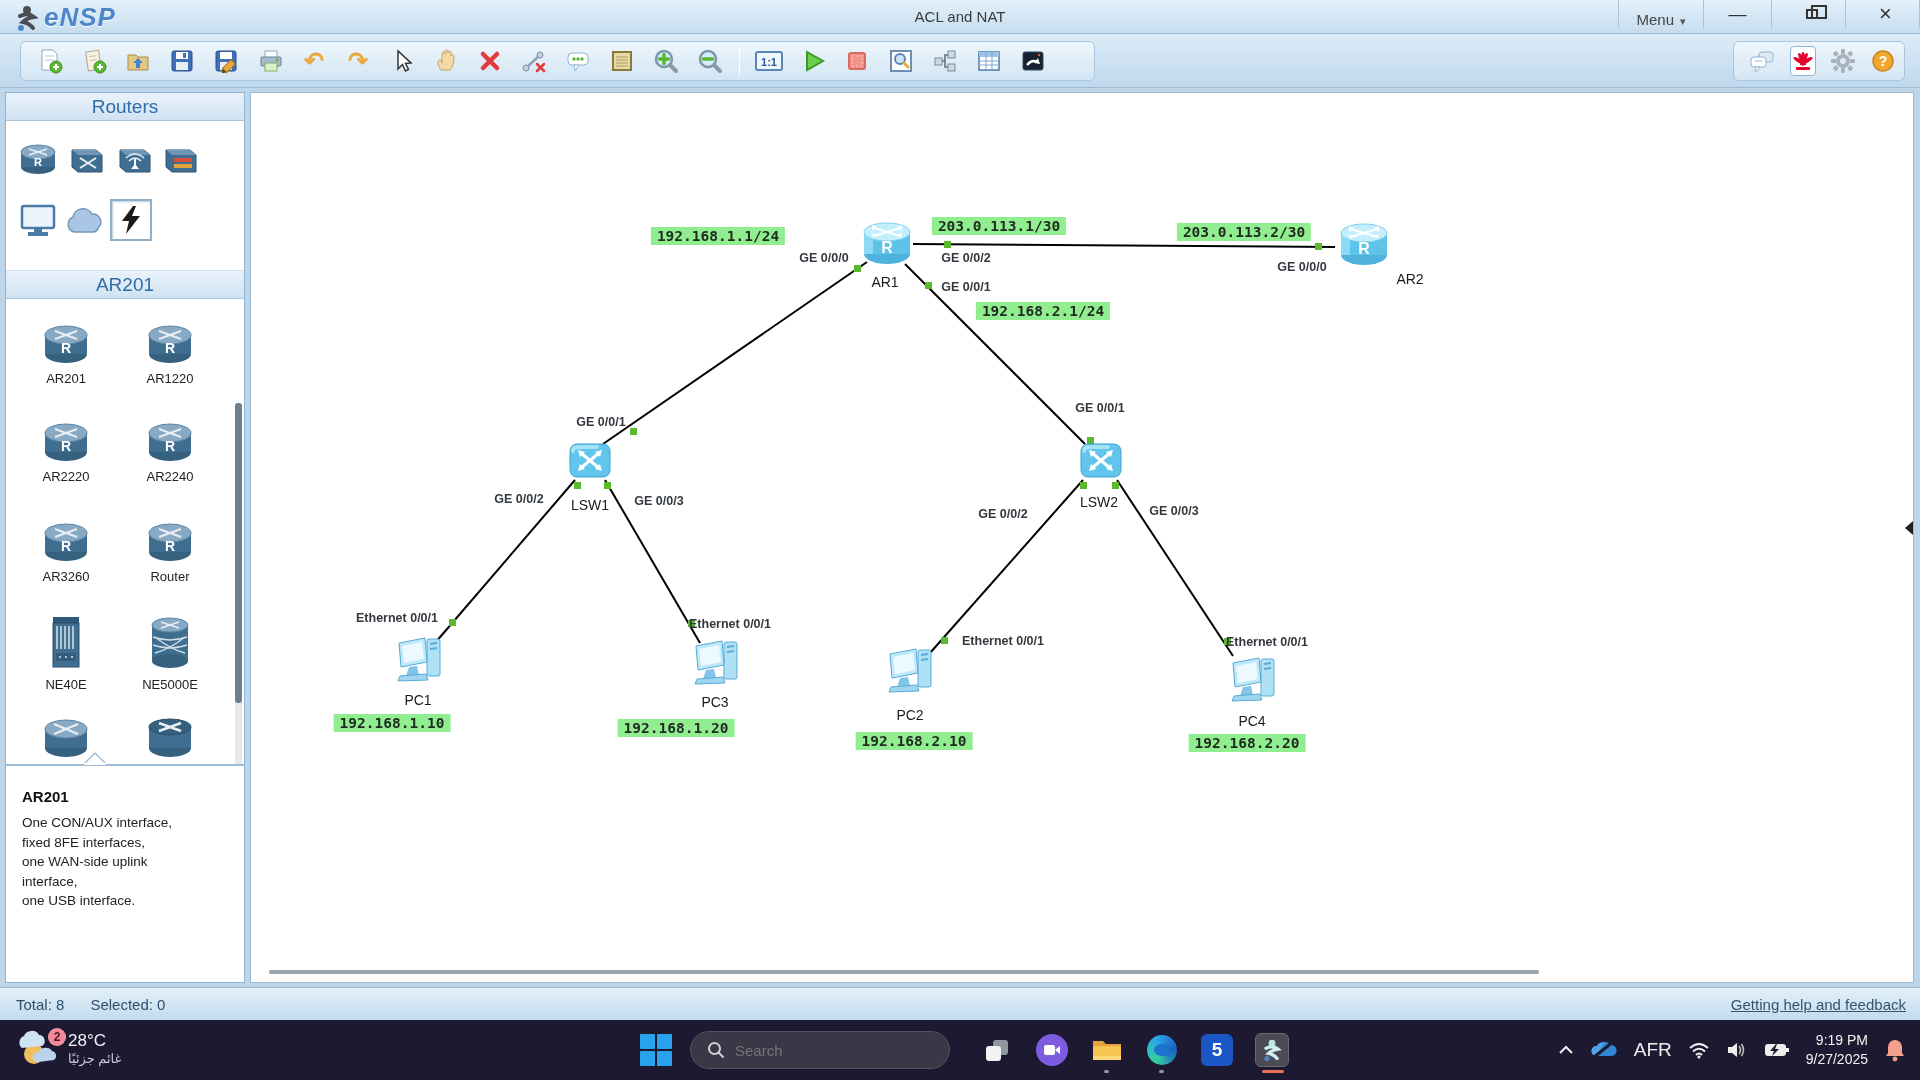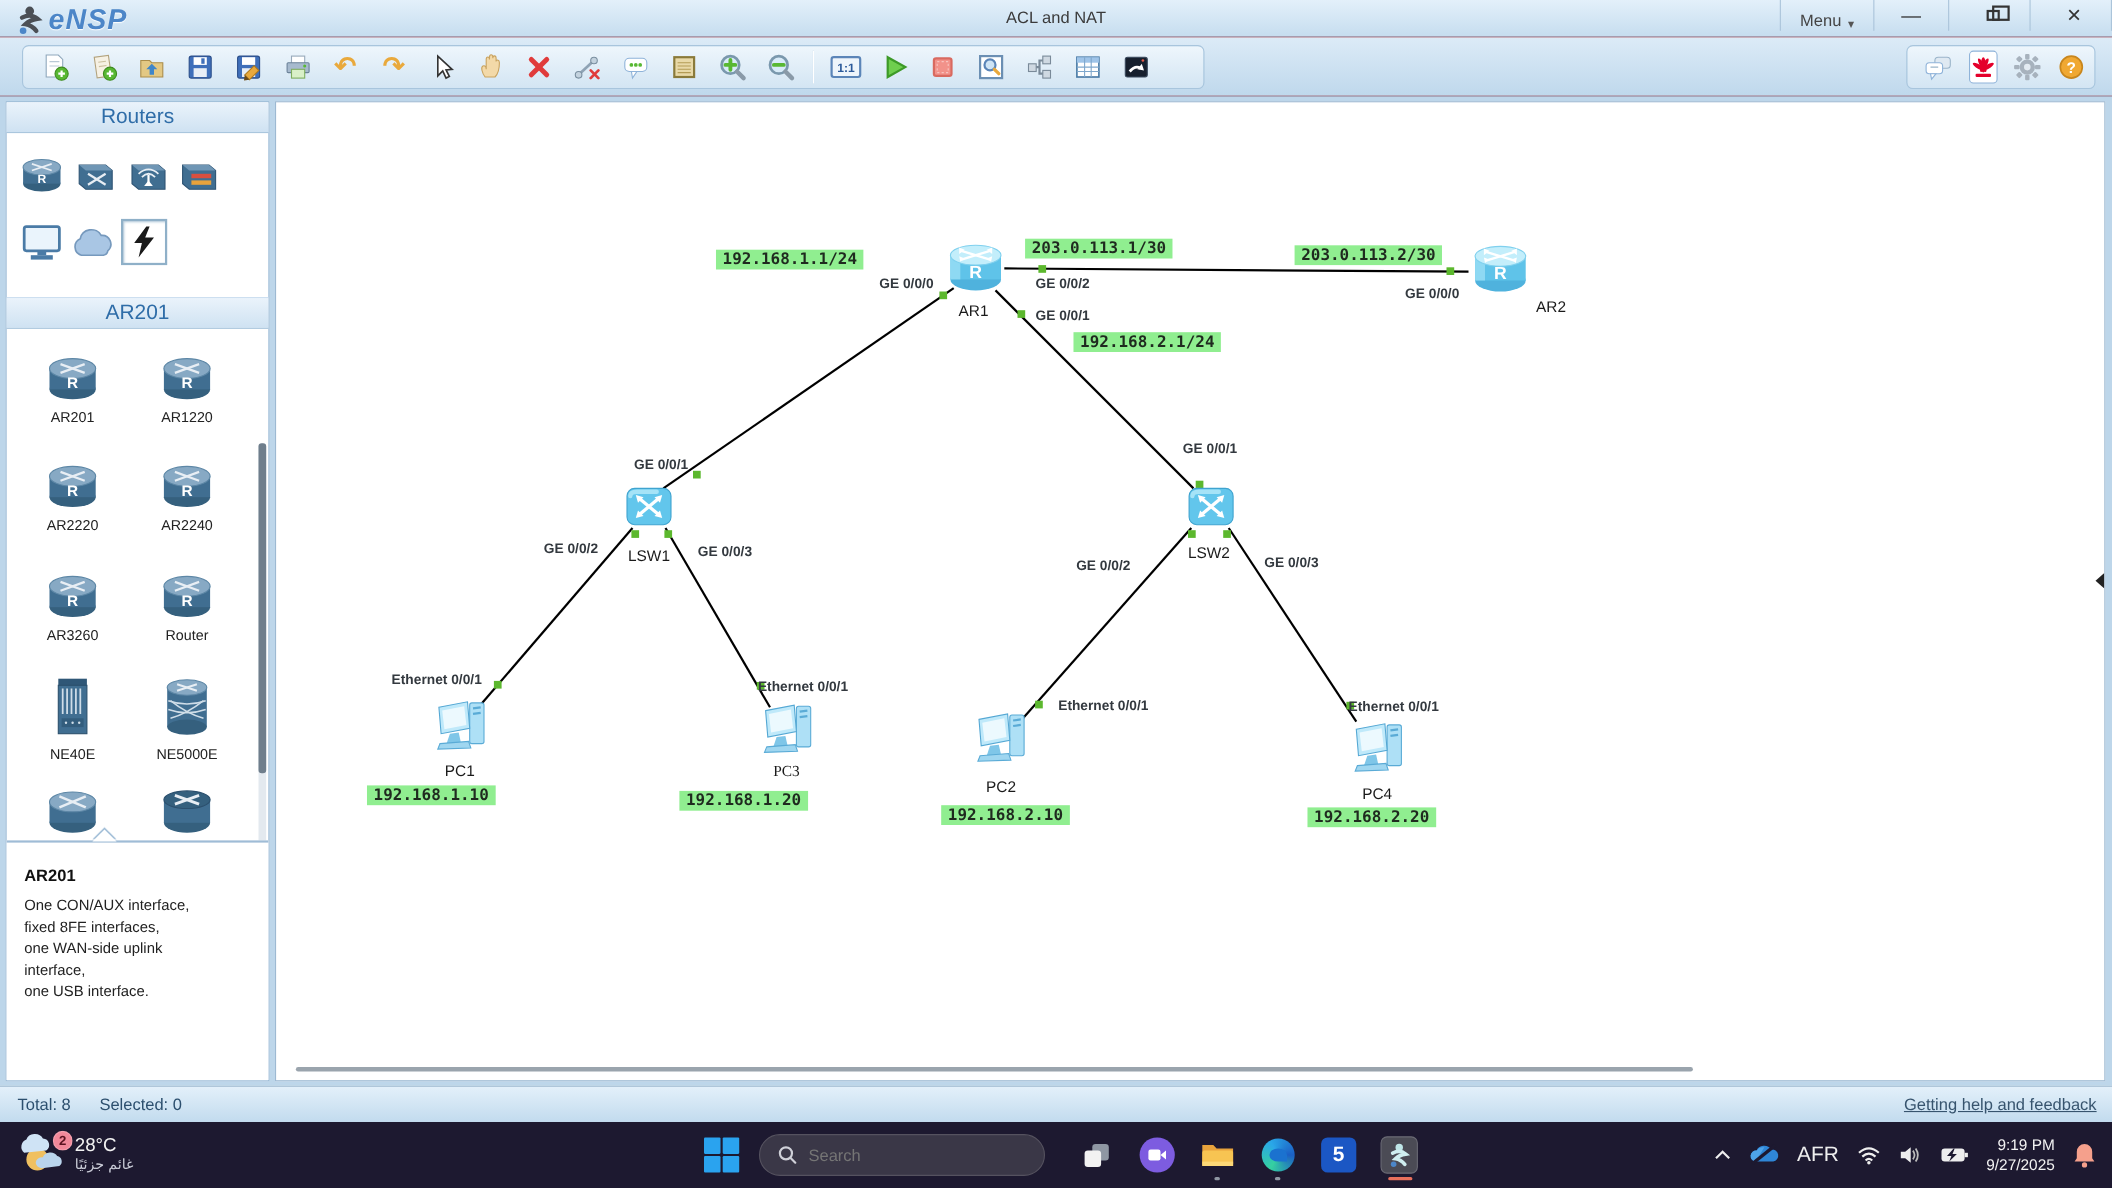--- a/index.html
+++ b/index.html
@@ -1,18 +1,18 @@
 <!DOCTYPE html>
 <html><head>
 <meta charset="utf-8">
 <style>
   * { margin:0; padding:0; box-sizing:border-box; }
   html,body { width:1920px; height:1080px; overflow:hidden;
     font-family:"Liberation Sans", sans-serif; }
-  #screen { position:relative; width:1920px; height:848px; background:#b91c1c; }
+  #screen { position:relative; width:1920px; height:848px; background:#0369a1; }
 
   
   #titlebar { position:absolute; left:0; top:0; width:1920px; height:34px;
     background:linear-gradient(#e3f0fa,#c6ddef); border-bottom:1px solid #9db9d2; }
   #logo { position:absolute; left:14px; top:2px; display:flex; align-items:center; gap:4px; }
   #logo .brand { font-size:26px; font-weight:bold; font-style:italic;
     color:#4c86c8; letter-spacing:1px; text-shadow:0 1px 1px #fff; }
   #win-title { position:absolute; left:0; right:0; top:8px; text-align:center;
     font-size:15px; color:#3a3a3a; }
   #menu-btn { position:absolute; right:216px; top:0; width:86px; height:28px;
@@ -769,21 +769,21 @@
             <polygon points="18,33 26,32 28,41 15,42" fill="#7fc6e8"></polygon>
             <polygon points="9,42 35,40 37,46 7,47" fill="#9fd6f0" stroke="#5aabd6"></polygon>
           </svg>
       </div>
 
       <div class="node-label" style="left:634px;top:181px;">AR1</div>
       <div class="node-label" style="left:1111px;top:178px;margin-left:48px;">AR2</div>
       <div class="node-label" style="left:339px;top:404px;">LSW1</div>
       <div class="node-label" style="left:848px;top:401px;">LSW2</div>
       <div class="node-label" style="left:167px;top:599px;">PC1</div>
-      <div class="node-label" style="left:464px;top:601px;font-family:Liberation Serif, serif;">PC3</div>
+      <div class="node-label" style="left:464px;top:601px;">PC3</div>
       <div class="node-label" style="left:659px;top:614px;">PC2</div>
       <div class="node-label" style="left:1001px;top:620px;">PC4</div>
 
       <div class="ip-label" style="left:467px;top:143px;">192.168.1.1/24</div>
       <div class="ip-label" style="left:748px;top:133px;">203.0.113.1/30</div>
       <div class="ip-label" style="left:993px;top:139px;">203.0.113.2/30</div>
       <div class="ip-label" style="left:792px;top:218px;">192.168.2.1/24</div>
       <div class="ip-label" style="left:141px;top:630px;">192.168.1.10</div>
       <div class="ip-label" style="left:425px;top:635px;">192.168.1.20</div>
       <div class="ip-label" style="left:663px;top:648px;">192.168.2.10</div>

